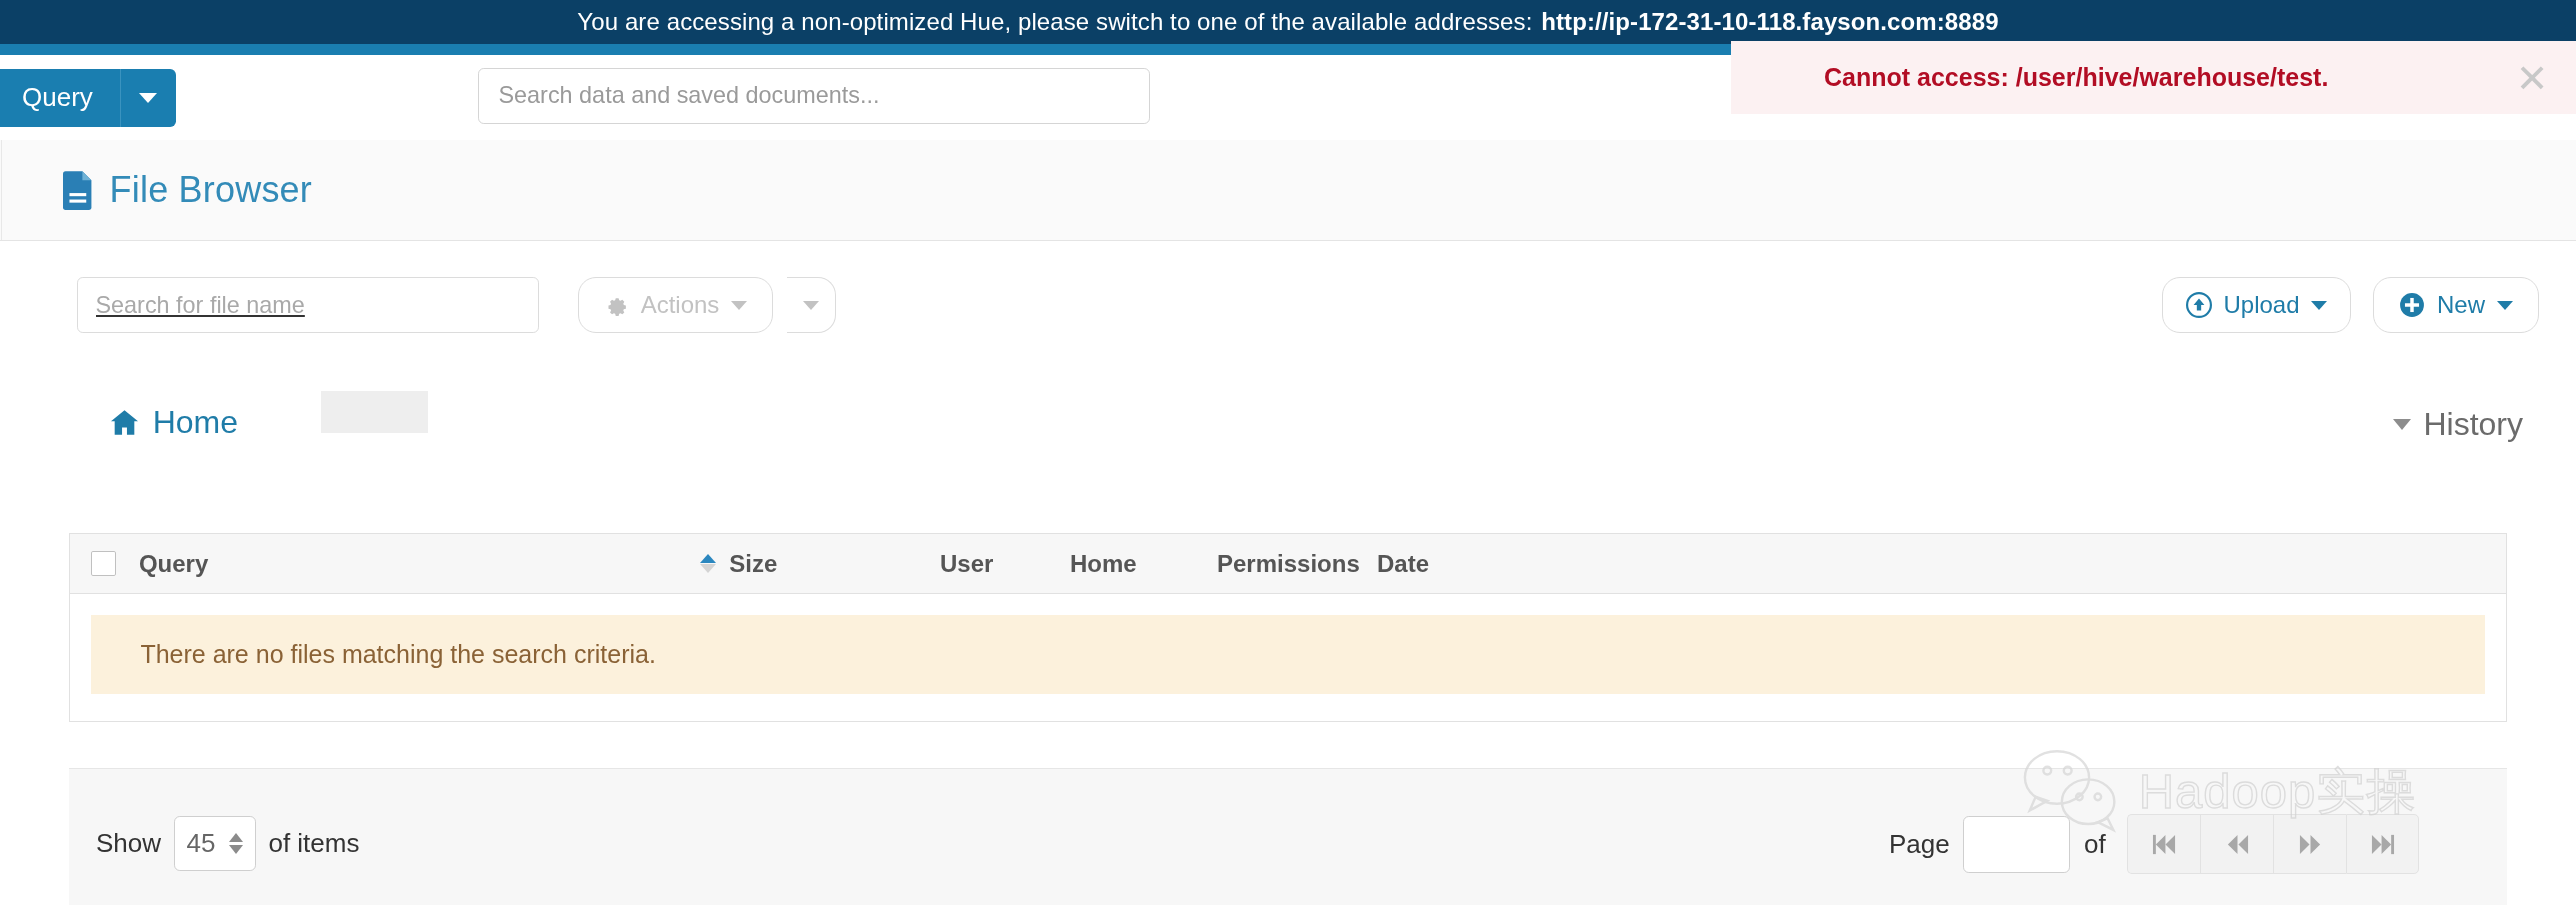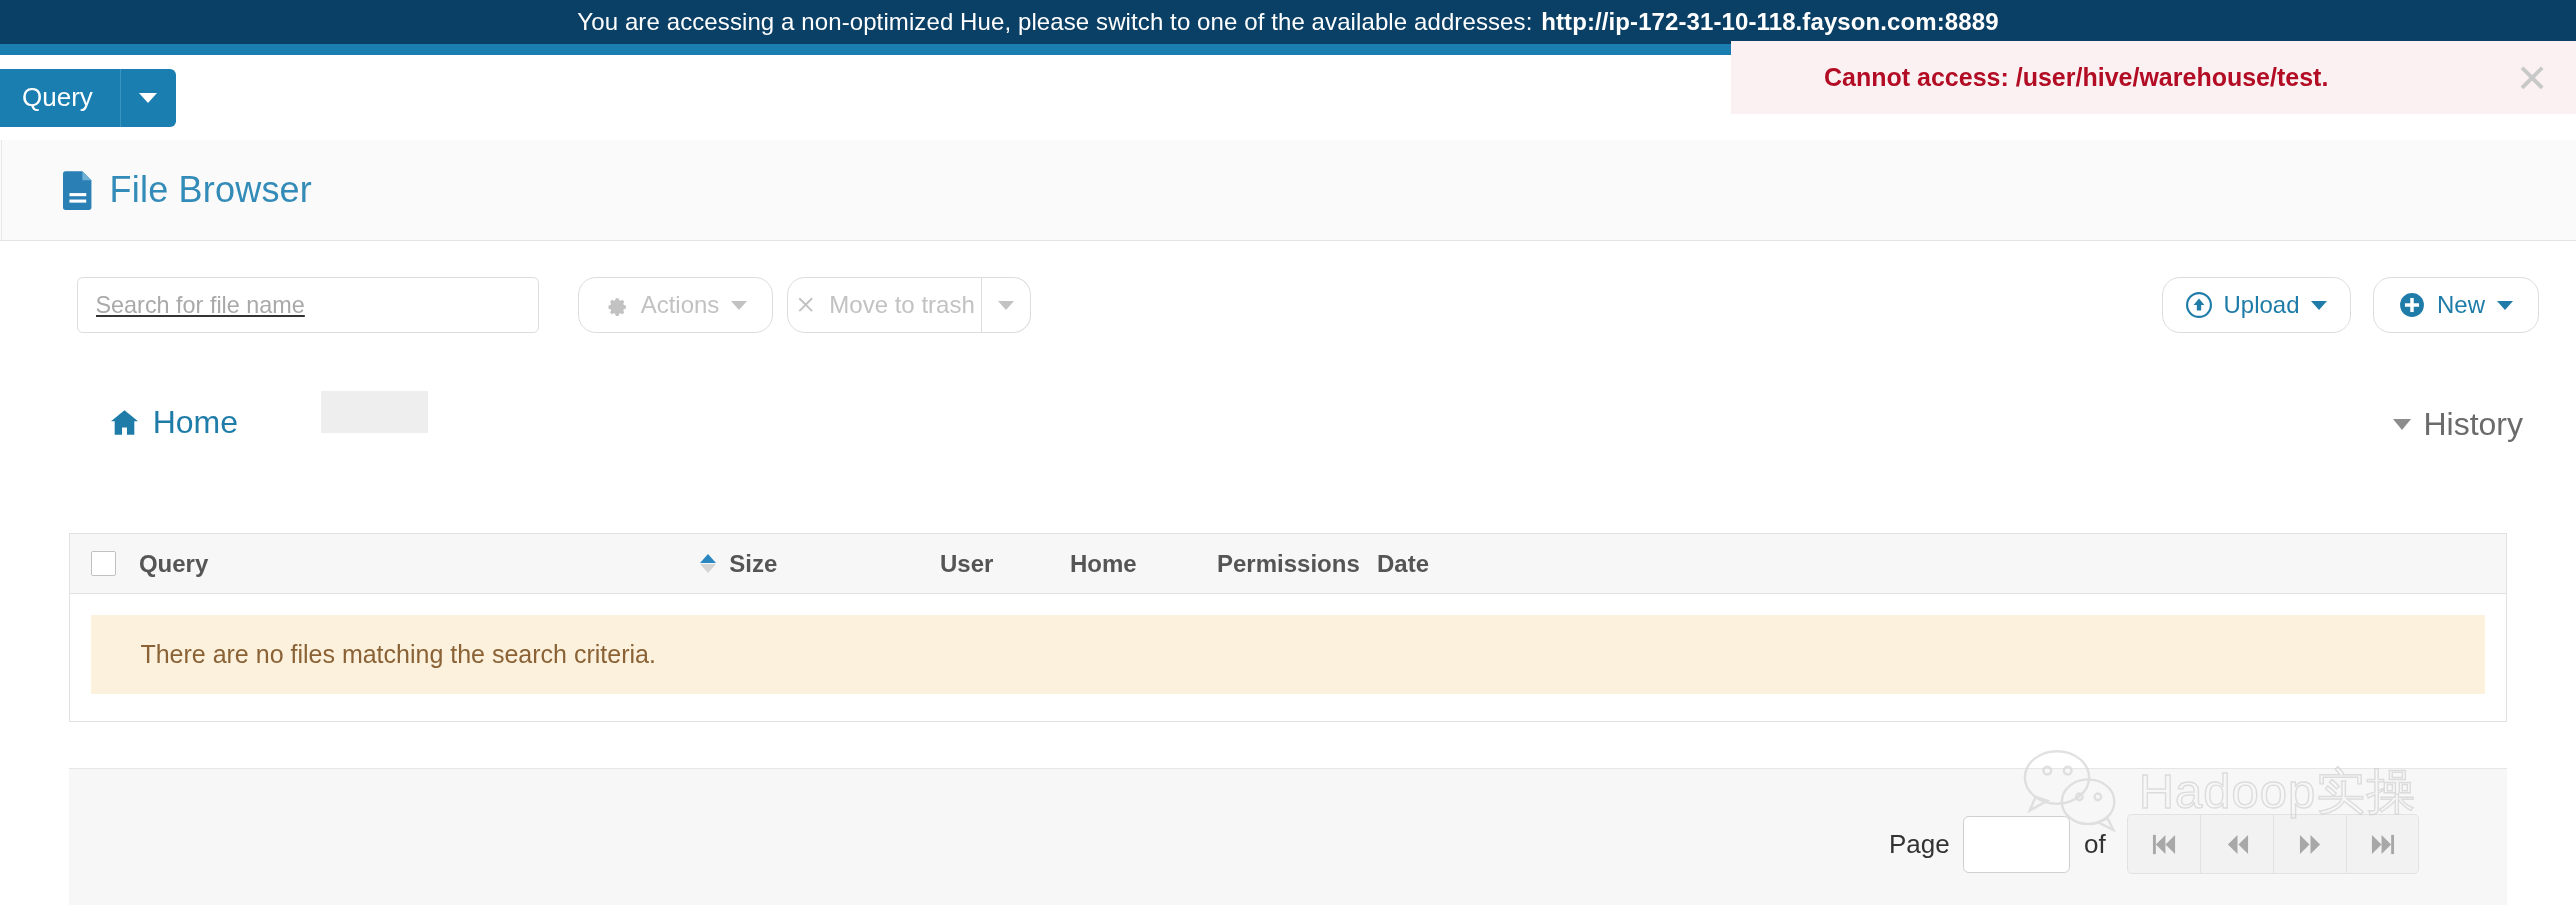--- a/index.html
+++ b/index.html
@@ -521,20 +521,21 @@
 </div>
 <div class="banner-accent"></div>
 
 <div class="navbar">
   <div class="query-btn-group">
     <button class="query-btn">Query</button>
     <button class="query-caret-btn">
       <span class="caret-down-white"></span>
     </button>
   </div>
+  <input class="global-search" type="text" placeholder="Search data and saved documents..." value="" style="">
 </div>
 
 <div class="error-toast">
   <span class="error-toast-text">Cannot access: /user/hive/warehouse/test.</span>
   <span class="error-toast-close">✕</span>
 </div>
 
 <div class="title-bar">
   <div class="title-bar-inner">
     <svg class="doc-icon" viewBox="0 0 24 30">
@@ -555,28 +556,20 @@
       <svg width="25" height="25" viewBox="0 0 24 24" fill="#c2c2c2">
         <path d="M12 8a4 4 0 1 0 0 8 4 4 0 0 0 0-8zm0 6a2 2 0 1 1 0-4 2 2 0 0 1 0 4z"></path>
         <path d="M21 12l-2-.6a7 7 0 0 0-.5-1.2l1-1.8-1.9-1.9-1.8 1a7 7 0 0 0-1.2-.5L14 5h-2.7l-.6 2a7 7 0 0 0-1.2.5l-1.8-1L5.8 8.4l1 1.8a7 7 0 0 0-.5 1.2l-2 .6V15l2 .6c.1.4.3.8.5 1.2l-1 1.8 1.9 1.9 1.8-1c.4.2.8.4 1.2.5l.6 2H14l.6-2c.4-.1.8-.3 1.2-.5l1.8 1 1.9-1.9-1-1.8c.2-.4.4-.8.5-1.2l2-.6V12z"></path>
       </svg>
     </span>
     <span>Actions</span>
     <span class="caret-down-gray"></span>
   </div>
 
   <div class="trash-group">
-    <div class="btn disabled trash-btn">
-      <span class="icon-x">
-        <svg width="23.4" height="23.4" viewBox="0 0 24 24" fill="#c2c2c2">
-          <path d="M19.3 6.1 17.9 4.7 12 10.6 6.1 4.7 4.7 6.1l5.9 5.9-5.9 5.9 1.4 1.4 5.9-5.9 5.9 5.9 1.4-1.4-5.9-5.9z"></path>
-        </svg>
-      </span>
-      <span>Move to trash</span>
-    </div>
     <div class="btn disabled trash-caret-btn">
       <span class="caret-down-gray nogap"></span>
     </div>
   </div>
 
   <div class="btn primary-link upload-btn">
     <span class="icon-up-circle">
       <svg width="26" height="26" viewBox="0 0 24 24">
         <circle cx="12" cy="12" r="11" fill="none" stroke="#1f7ca8" stroke-width="2"></circle>
         <path d="M12 6 l5 6 h-3 v5 h-4 v-5 H7 z" fill="#1f7ca8"></path>
@@ -640,20 +633,31 @@
     <div class="th th-date">
       <span>Date</span>
     </div>
   </div>
   <div class="table-body">
     <div class="empty-alert">There are no files matching the search criteria.</div>
   </div>
 </div>
 
 <div class="footer">
+  <div class="show-group">
+    <span>Show</span>
+    <span class="stepper">
+      <span class="stepper-value">45</span>
+      <span class="stepper-arrows">
+        <span class="stepper-up"></span>
+        <span class="stepper-down"></span>
+      </span>
+    </span>
+    <span>of items</span>
+  </div>
 
   <div class="page-group">
     <span>Page</span>
     <input class="page-input" type="text" value="" style="">
     <span>of</span>
     <span class="pager">
       <span class="pager-btn">
         <svg width="29" height="25" viewBox="0 0 30 26" fill="#a8a8a8">
           <path d="M26 3 L16 13 L26 23 z"></path>
             <path d="M16 3 L6 13 L16 23 z"></path>

